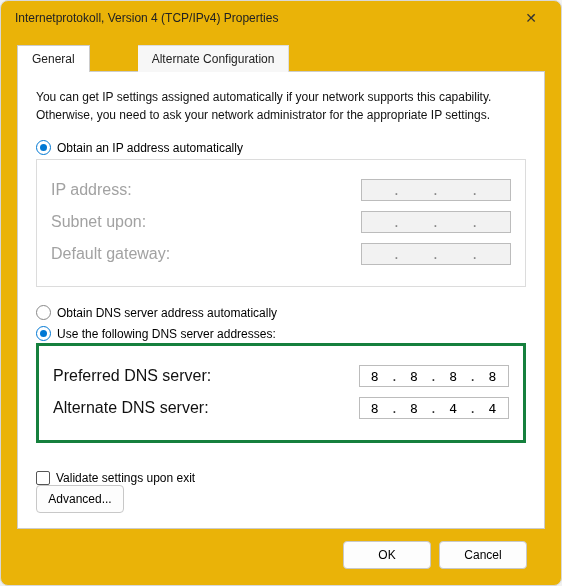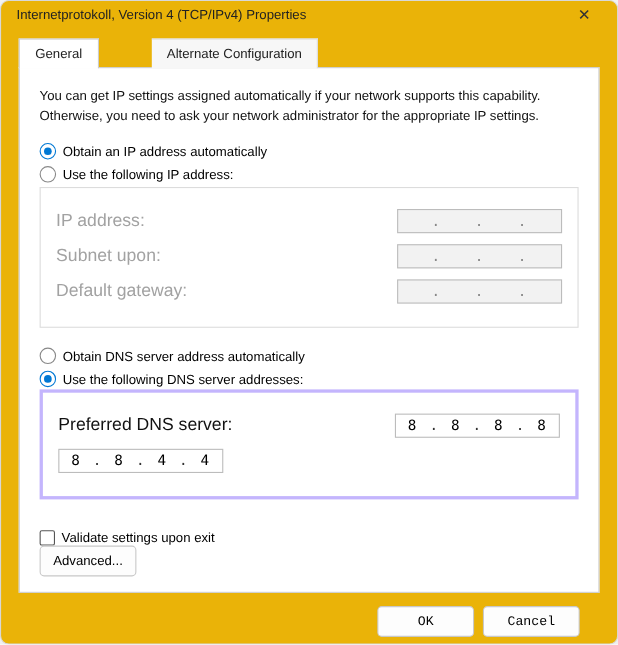--- a/index.html
+++ b/index.html
@@ -114,21 +114,21 @@
     font-size: 12px;
   }
   .group-box {
     border: 1px solid #dcdcdc;
     padding: 10px 14px 12px 14px;
     margin-bottom: 16px;
     position: relative;
     top: -2px;
   }
   .group-box.highlight {
-    border: 3px solid #c4b5fd;
+    border: 3px solid #15803d;
     margin-top: -2px;
   }
   .field-row {
     display: flex;
     align-items: center;
     margin: 8px 0;
     height: 24px;
   }
   .field-label {
     flex: 1;
@@ -199,21 +199,20 @@
   .footer {
     display: flex;
     justify-content: flex-end;
     gap: 8px;
     padding: 12px 18px 16px 0;
     margin-top: auto;
   }
   .footer .btn {
     min-width: 88px;
     height: 28px;
-    font-family: Liberation Mono, monospace;
   }
 </style>
 </head>
 <body>
 
 <div class="window">
 
   <div class="titlebar">
     <span>Internetprotokoll, Version 4 (TCP/IPv4) Properties</span>
     <span class="spacer"></span>
@@ -235,24 +234,20 @@
 
       <div class="desc">You can get IP settings assigned automatically if your network supports this capability. Otherwise, you need to ask your network administrator for the appropriate IP settings.</div>
 
       <div class="radio-row">
         <span class="radio">
             <span class="dot"></span>
           </span>
         <span class="radio-label">Obtain an IP address automatically</span>
       </div>
 
-      <div class="radio-row">
-        <span class="radio unchecked"></span>
-        <span class="radio-label">Use the following IP address:</span>
-      </div>
 
       <div class="group-box">
         <div class="field-row">
           <span class="field-label disabled">IP address:</span>
           <span class="ip-field disabled">
             <span class="octet"></span>
               <span class="dotsep">.</span>
               <span class="octet"></span>
               <span class="dotsep">.</span>
               <span class="octet"></span>
@@ -305,20 +300,21 @@
             <span class="octet">8</span>
               <span class="dotsep">.</span>
             <span class="octet">8</span>
               <span class="dotsep">.</span>
             <span class="octet">8</span>
               <span class="dotsep">.</span>
             <span class="octet">8</span>
           </span>
         </div>
         <div class="field-row">
+          <span class="field-label">Alternate DNS server:</span>
           <span class="ip-field">
             <span class="octet">8</span>
               <span class="dotsep">.</span>
             <span class="octet">8</span>
               <span class="dotsep">.</span>
             <span class="octet">4</span>
               <span class="dotsep">.</span>
             <span class="octet">4</span>
           </span>
         </div>

